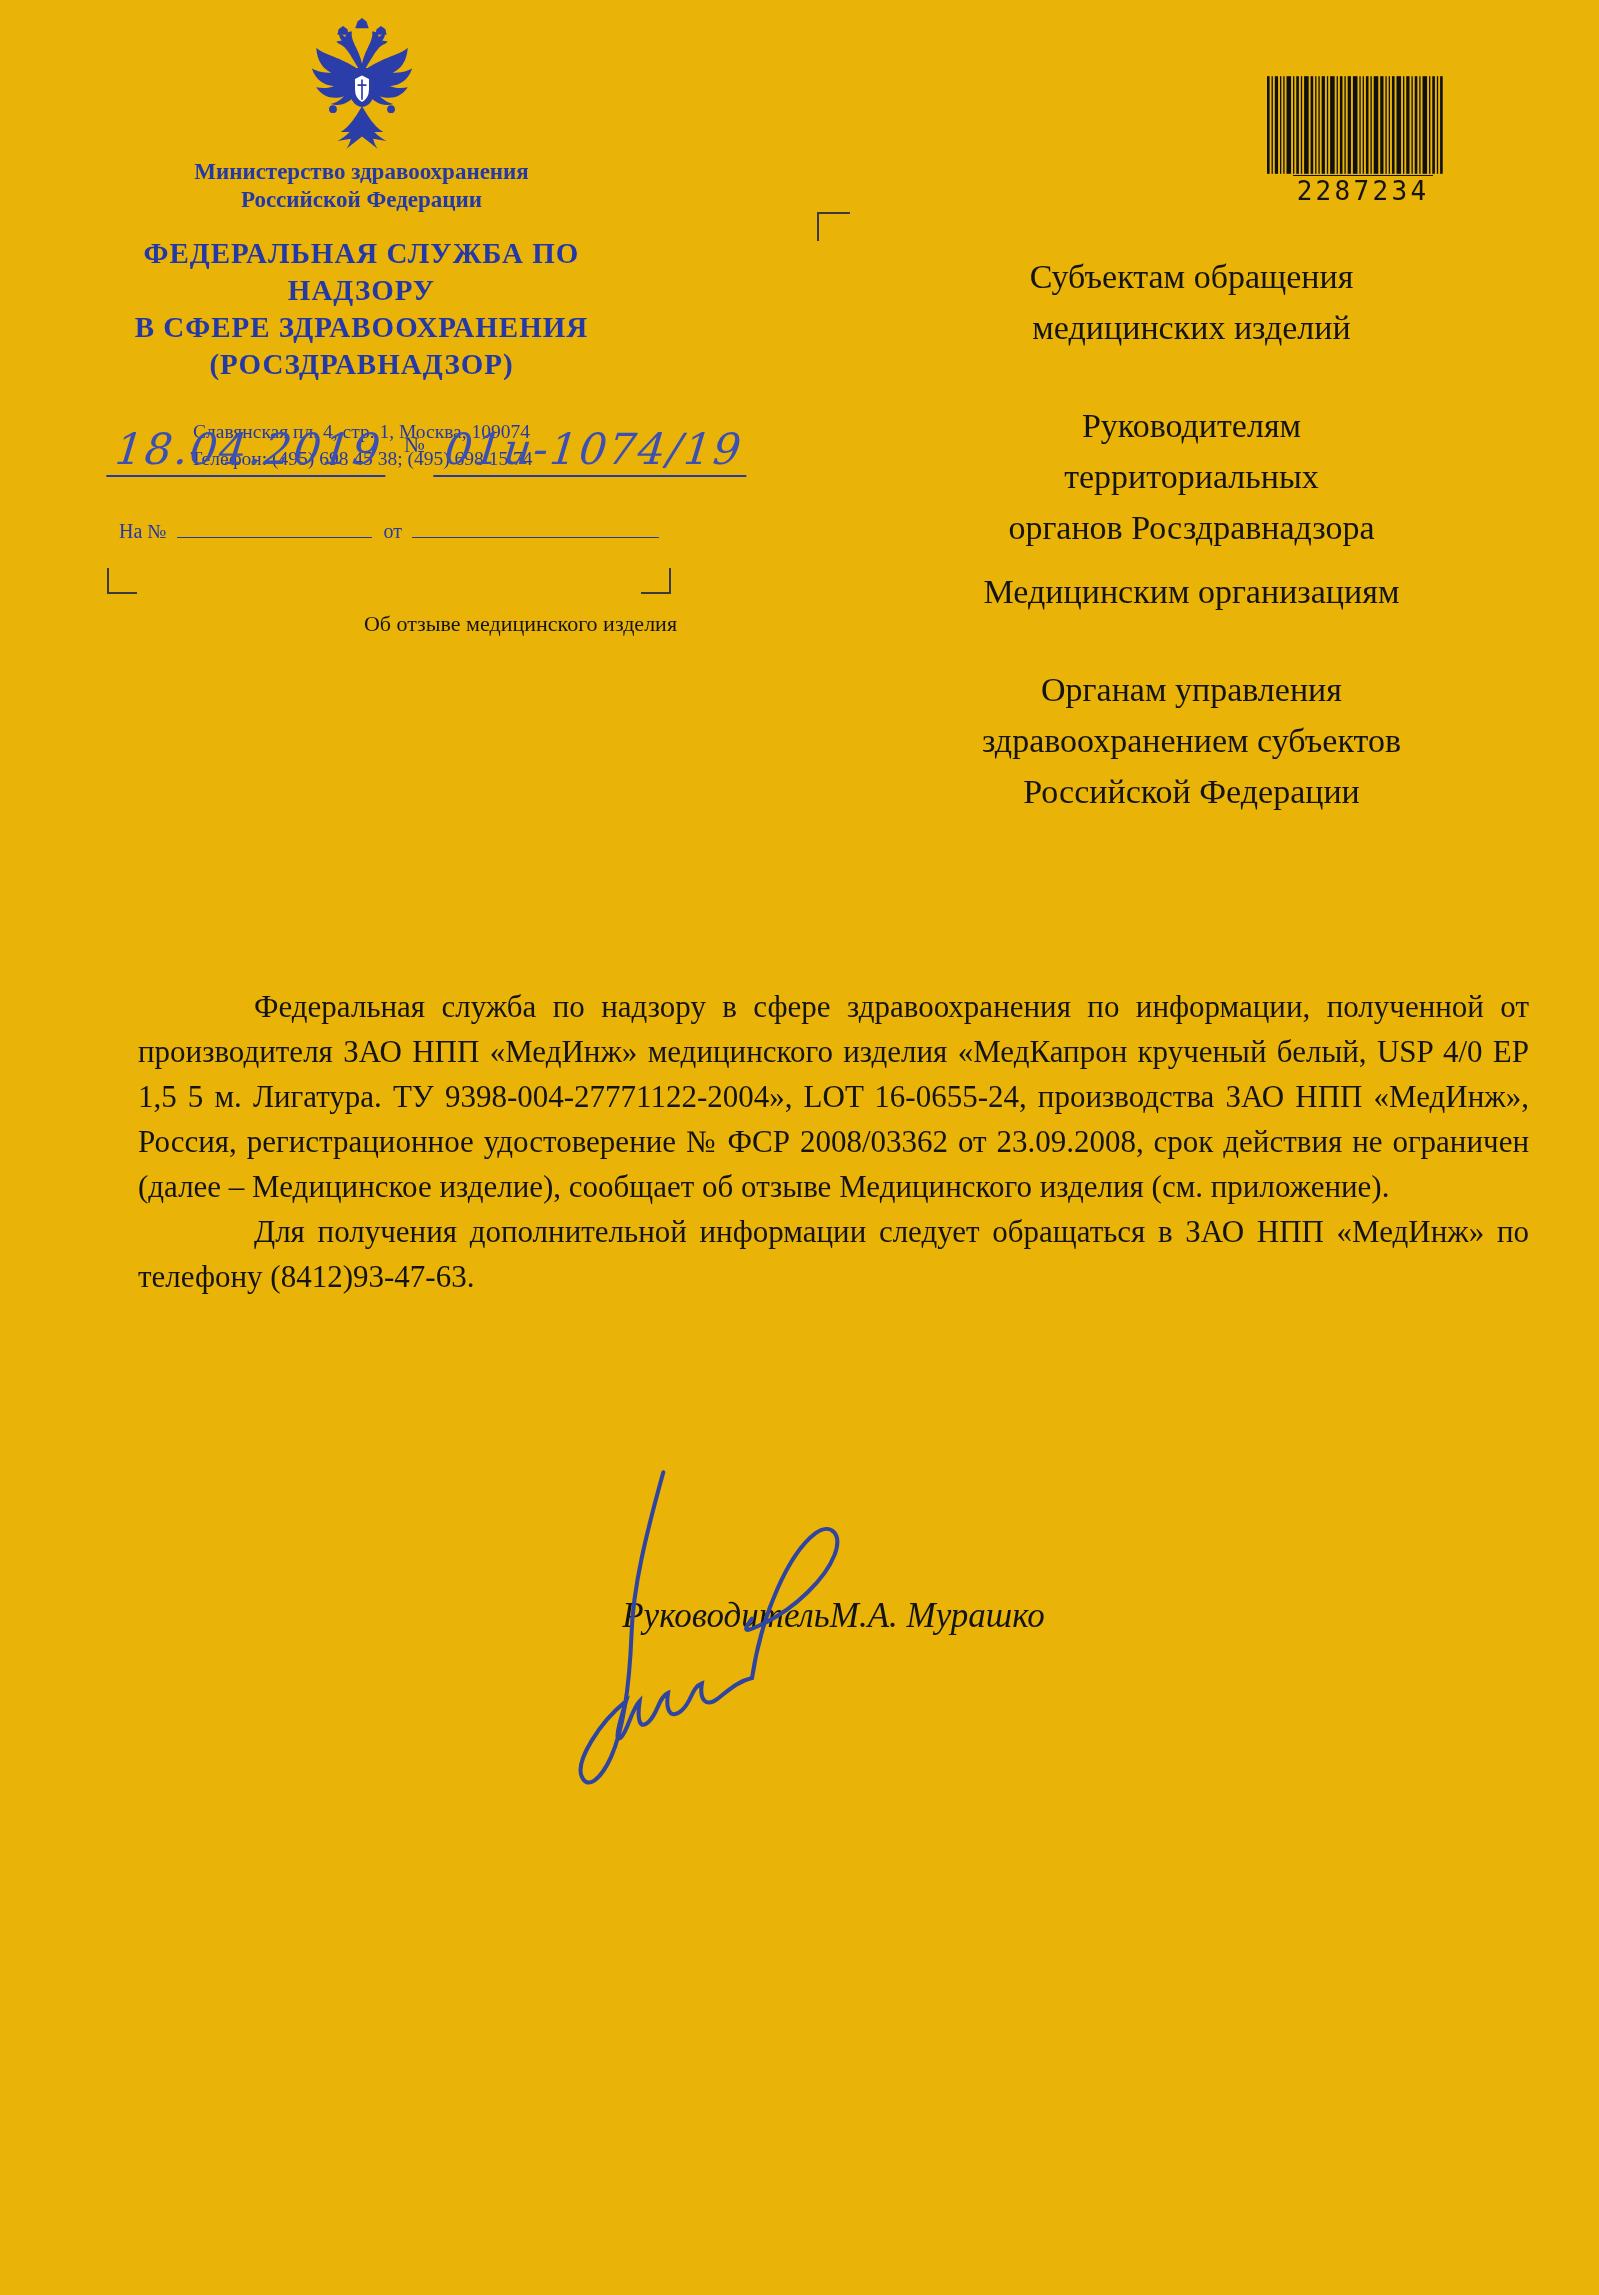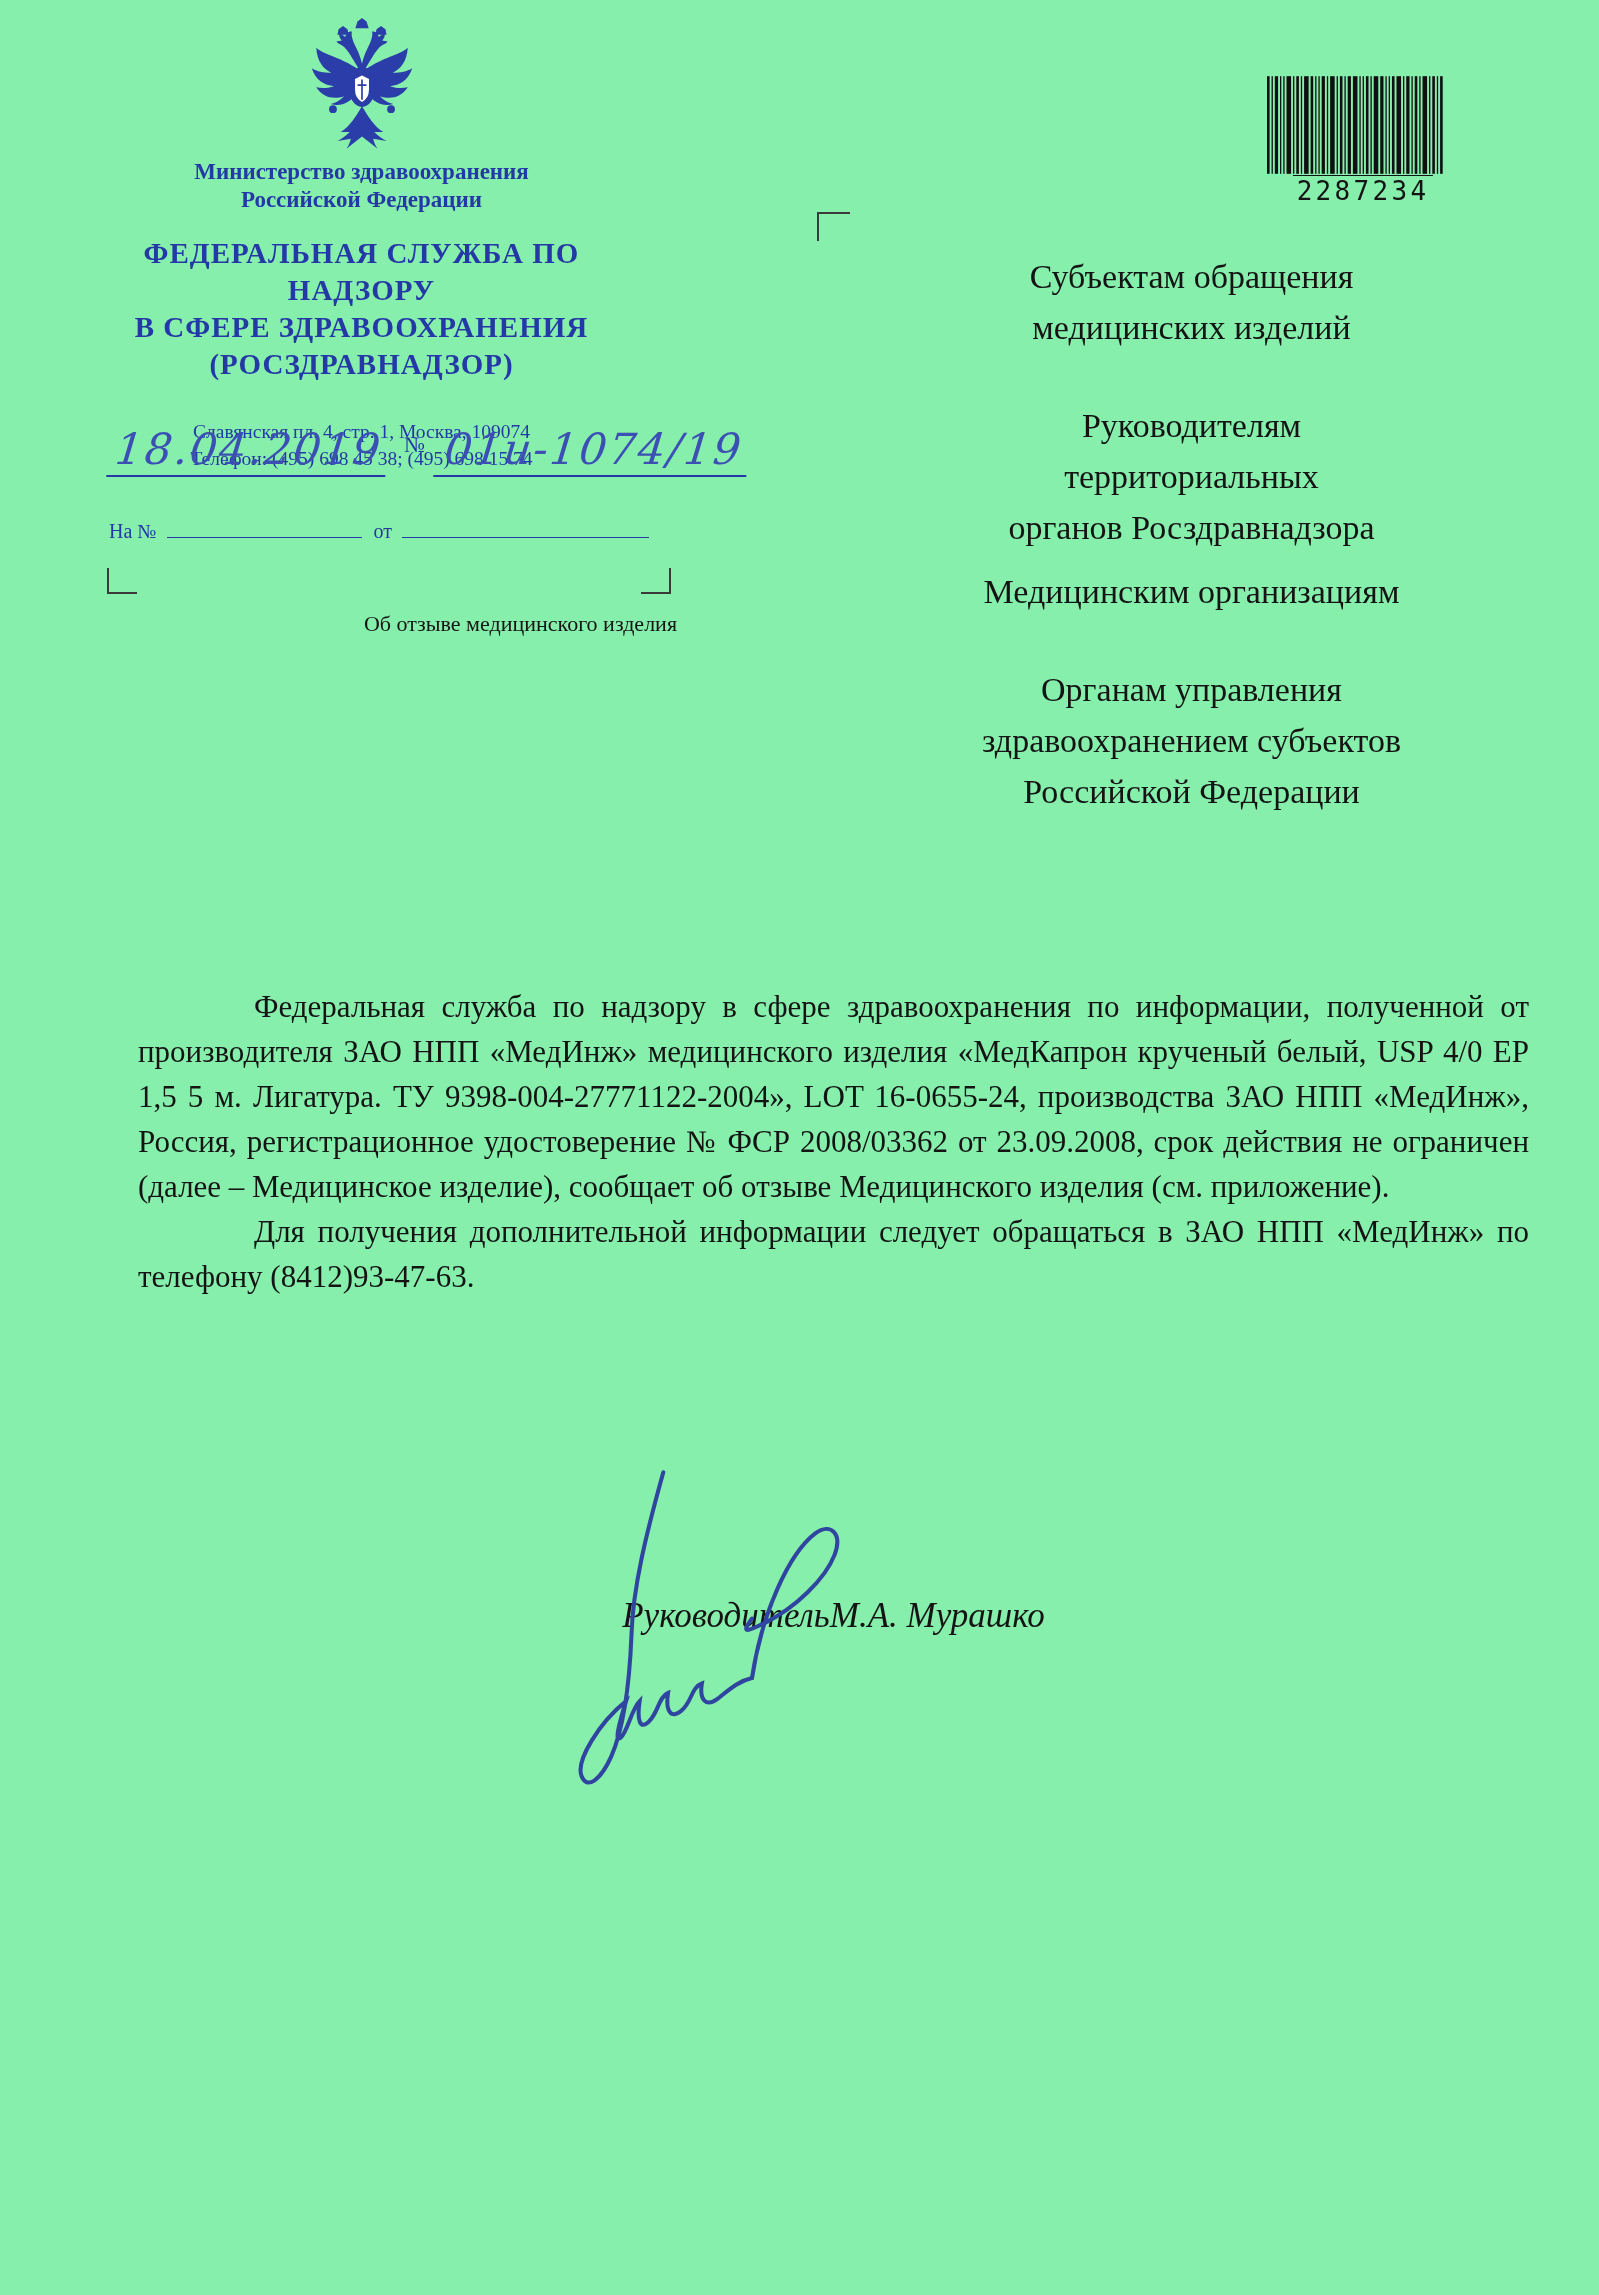--- a/index.html
+++ b/index.html
@@ -1,20 +1,20 @@
 <!DOCTYPE html>
 <html style="font-size:10.4px"><head>
 <meta charset="utf-8">
 <style>
   * { margin:0; padding:0; box-sizing:border-box; }
   html,body { background:#e8e8e8; }
   body { width:1600px; height:2295px; position:relative;
          font-family:"Liberation Serif", serif; color:#161616; }
   .page { position:absolute; left:0; top:0; width:1600px; height:2295px;
-          background:#86efac; overflow:hidden; }
+          background:#eab308; overflow:hidden; }
 
   
   .letterhead { position:absolute; left:98px; top:17px; width:527px;
                 text-align:center; color:#2438a6; }
   .emblem { width:112px; height:134px; margin:0 auto 6.5px auto; display:block; }
   .ministry { font-size:23px; font-weight:bold; line-height:1.25; white-space:pre-line; }
   .service  { font-size:29px; font-weight:bold; line-height:1.28; letter-spacing:1px;
               margin-top:19.5px; white-space:pre-line; }
   .address  { font-size:19.5px; margin-top:38px; }
   .phone    { font-size:19.5px; margin-top:5.2px; }
@@ -23,21 +23,21 @@
   .ref-row { position:absolute; left:109px; top:424px; width:684px; height:72px;
              color:#2438a6; white-space:nowrap; }
   .hand { font-family:"DejaVu Serif", serif; font-style:italic; color:#3c50b4;
           font-size:43px; letter-spacing:2px; transform:skewX(-6deg);
           display:inline-block; }
   .ref-date { border-bottom:2px solid #2438a6; min-width:260px; padding:0 6.5px 1.3px 6.5px; }
   .ref-no-sign { font-size:22px; font-family:"Liberation Serif", serif;
                  color:#2438a6; margin:0 11.7px 0 15.6px; vertical-align:11.7px; }
   .ref-number { border-bottom:2px solid #2438a6; min-width:280px; padding:0 6.5px 1.3px 9px; }
 
-  .replyto-row { position:absolute; left:109px; top:516px; width:586px;
+  .replyto-row { position:absolute; left:119px; top:516px; width:586px;
                  color:#2438a6; font-size:20px; white-space:nowrap; }
   .blank-line { display:inline-block; border-bottom:1.3px solid #2438a6; height:22px; }
   .blank1 { width:195px; margin:0 11.7px 0 10.4px; }
   .blank2 { width:247px; margin-left:10.4px; }
 
   
   .corner { position:absolute; }
   .corner-bl  { left:107px;  top:568px; width:30px; height:26px;
                 border-left:2px solid #3a3a3a; border-bottom:2px solid #3a3a3a; }
   .corner-br  { left:641px;  top:568px; width:30px; height:26px;

